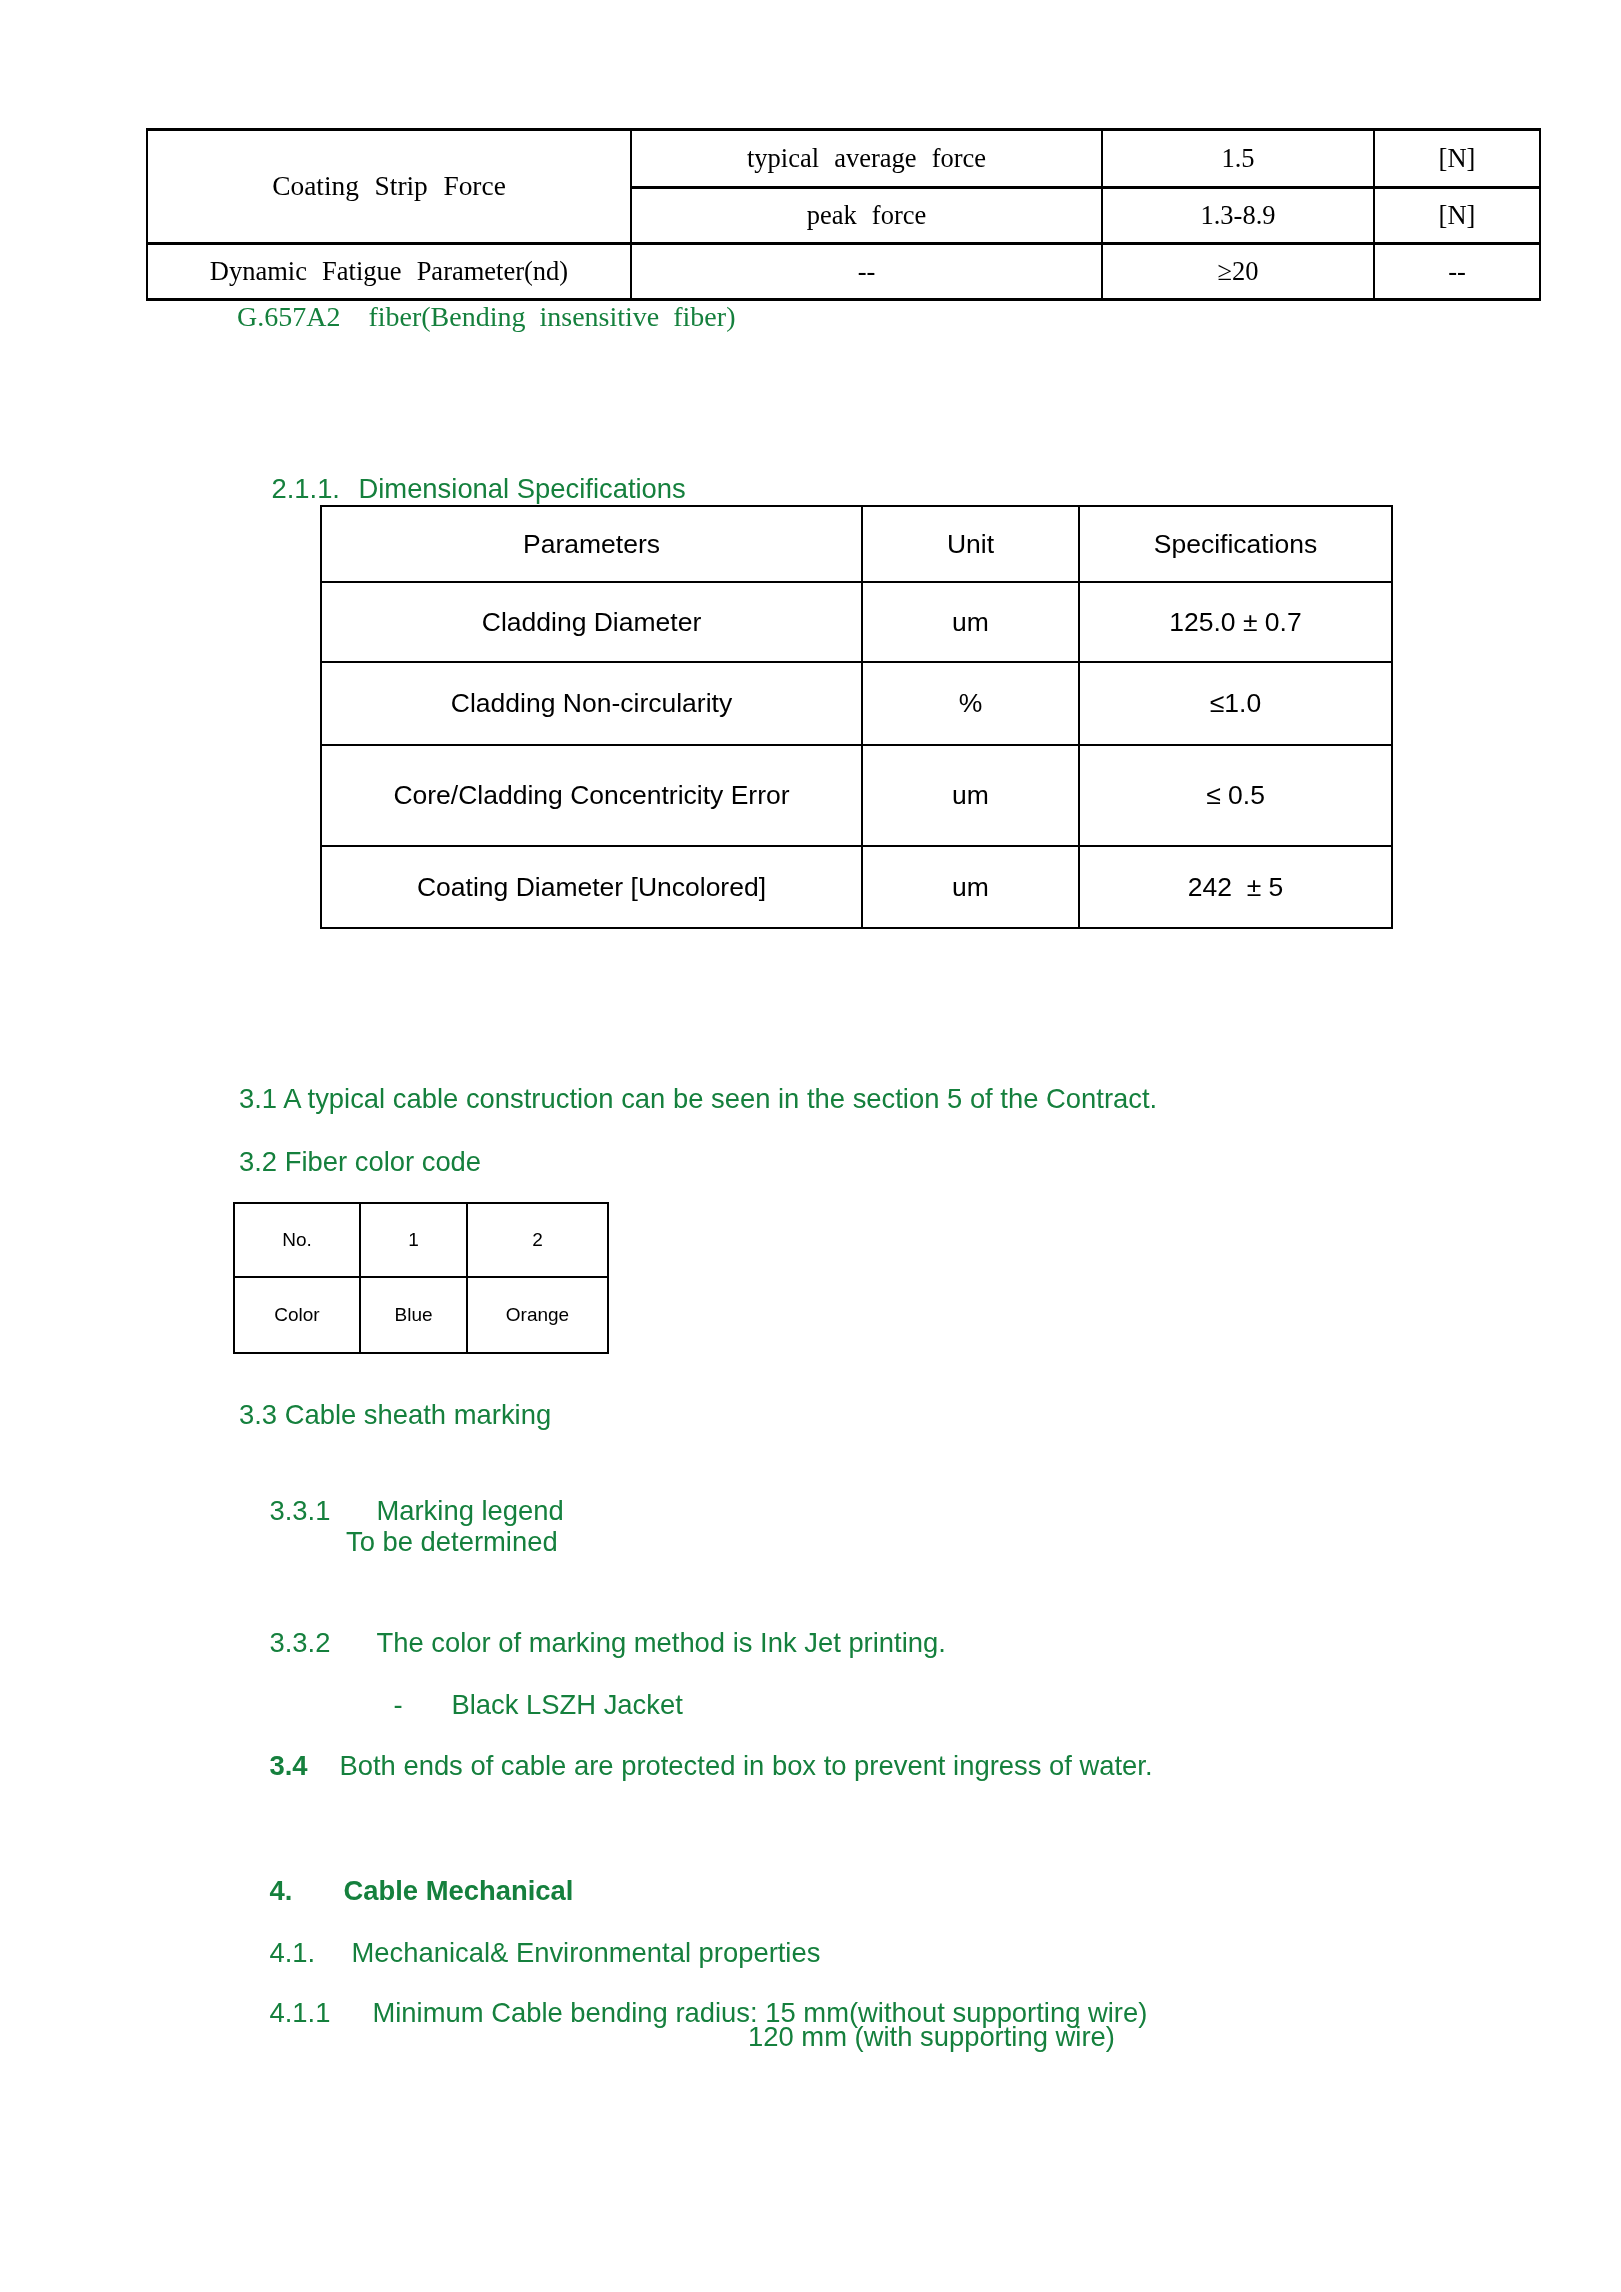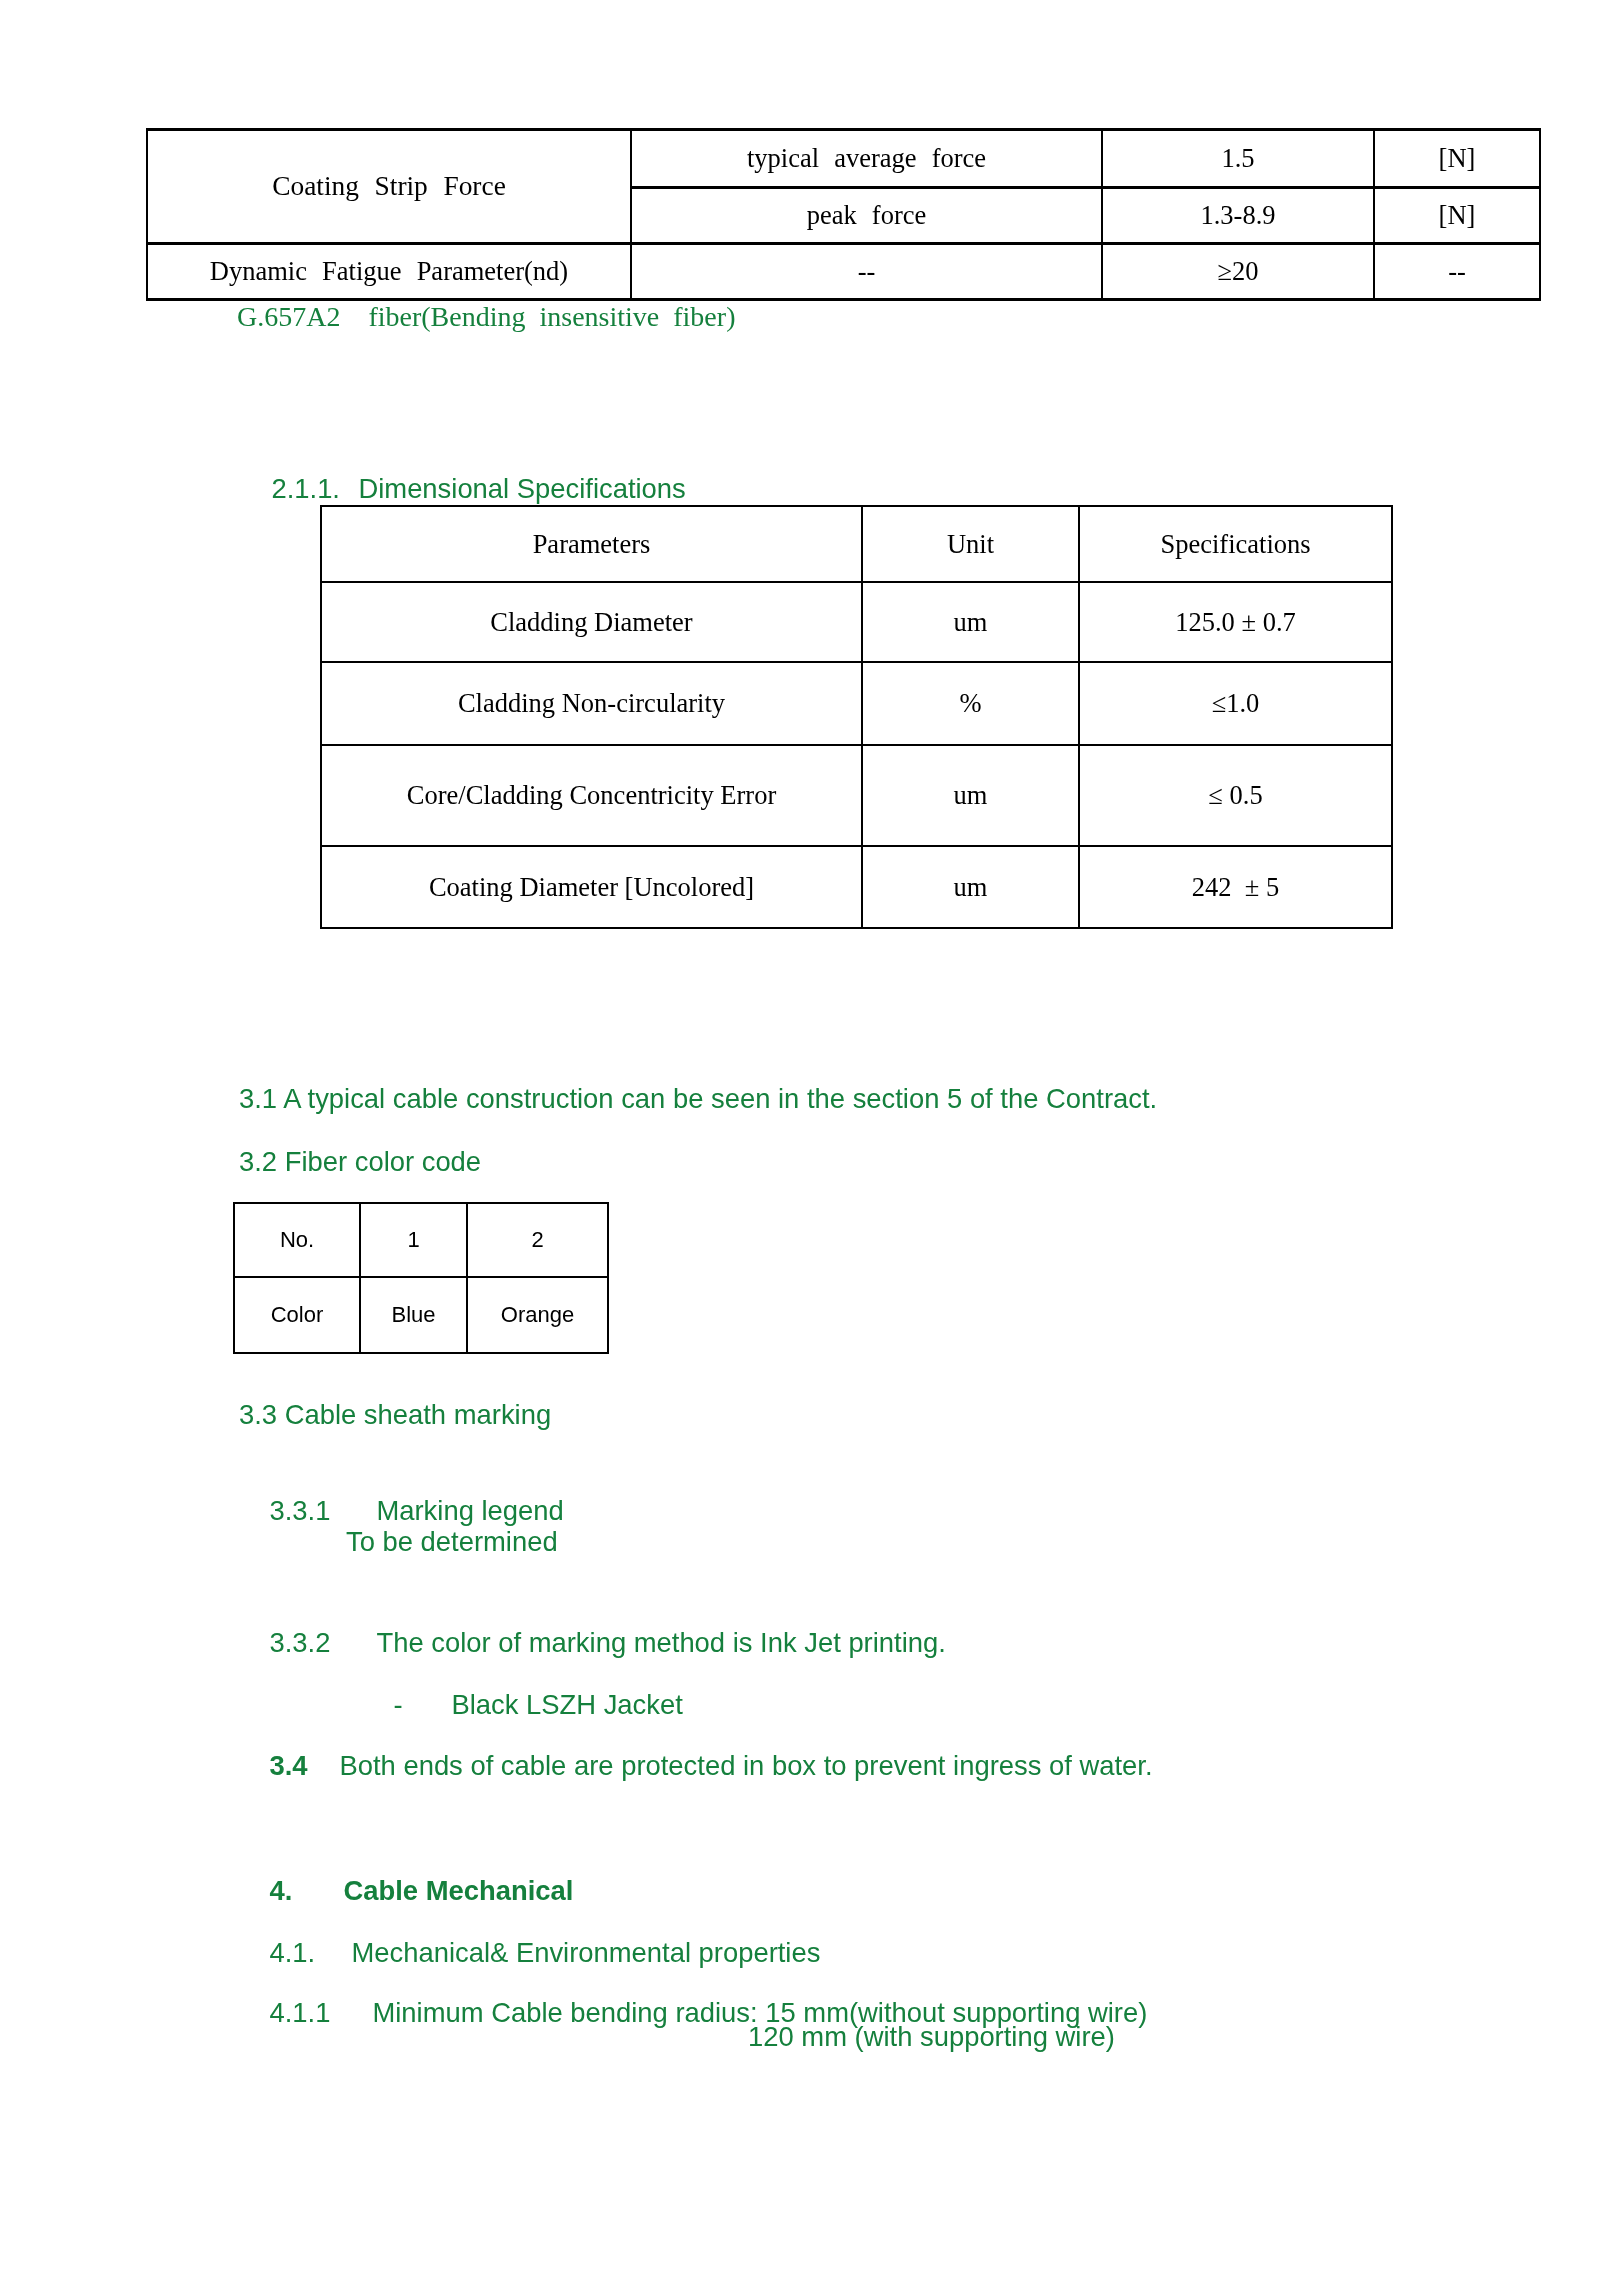--- a/index.html
+++ b/index.html
@@ -20,29 +20,29 @@
   
   .strip-table td {
     border-style: solid; border-color: #000000; border-width: 3.9px 2.9px;
     font-family: "Liberation Serif", serif;
     font-size: 26.5px; word-spacing: 0.32em; white-space: pre; margin-left: 35px;
   }
 
   
   .dim-table td {
     border: 2px solid #000000;
-    font-family: Liberation Serif, serif;
+    font-family: Liberation Sans, sans-serif;
     font-size: 26.5px; white-space: pre;
   }
 
   
   .color-table td {
     border: 2px solid #000000;
     font-family: "Liberation Sans", sans-serif;
-    font-size: 22px; white-space: pre;
+    font-size: 19px; white-space: pre;
   }
 
   .line {
     position: absolute;
     font-size: 27.4px;
     line-height: 35px;
     color: #15803d;
     white-space: pre;
     margin-left: 46px;
   }

